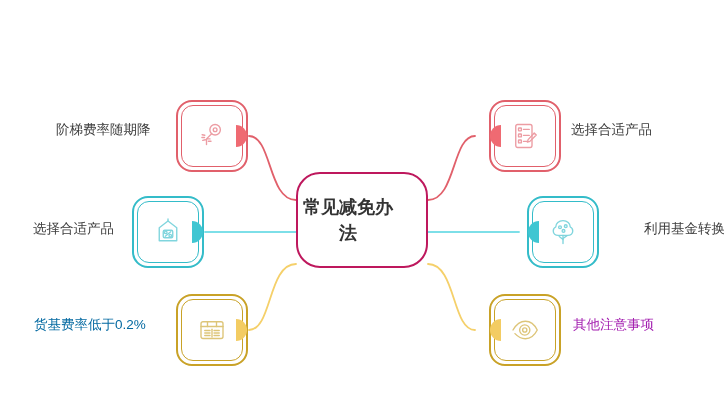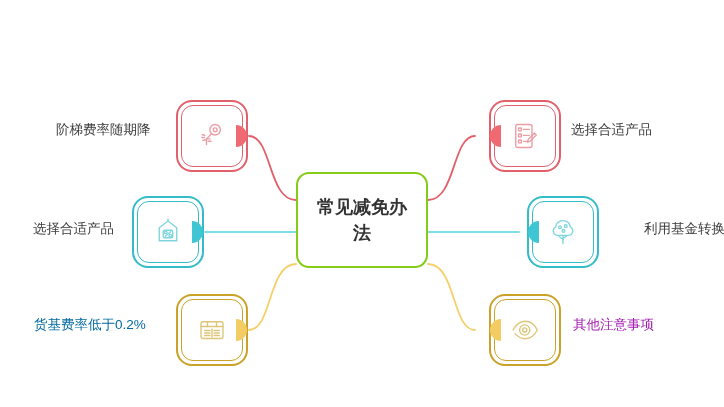--- a/index.html
+++ b/index.html
@@ -46,26 +46,26 @@
   }
 
   
   .center-node {
     position: absolute;
     left: 296px;
     top: 172px;
     width: 132px;
     height: 96px;
     box-sizing: border-box;
-    border: 2px solid #84cc16;
-    border-radius: 13px;
+    border: 2px solid #be185d;
+    border-radius: 24px;
     background: #ffffff;
     display: flex;
     align-items: center;
-    justify-content: center;
+    justify-content: flex-start;
     z-index: 5;
   }
   .center-node .center-label {
     font-size: 18px;
     font-weight: bold;
     color: #333333;
     text-align: center;
     line-height: 26px;
     width: 100px;
   }

